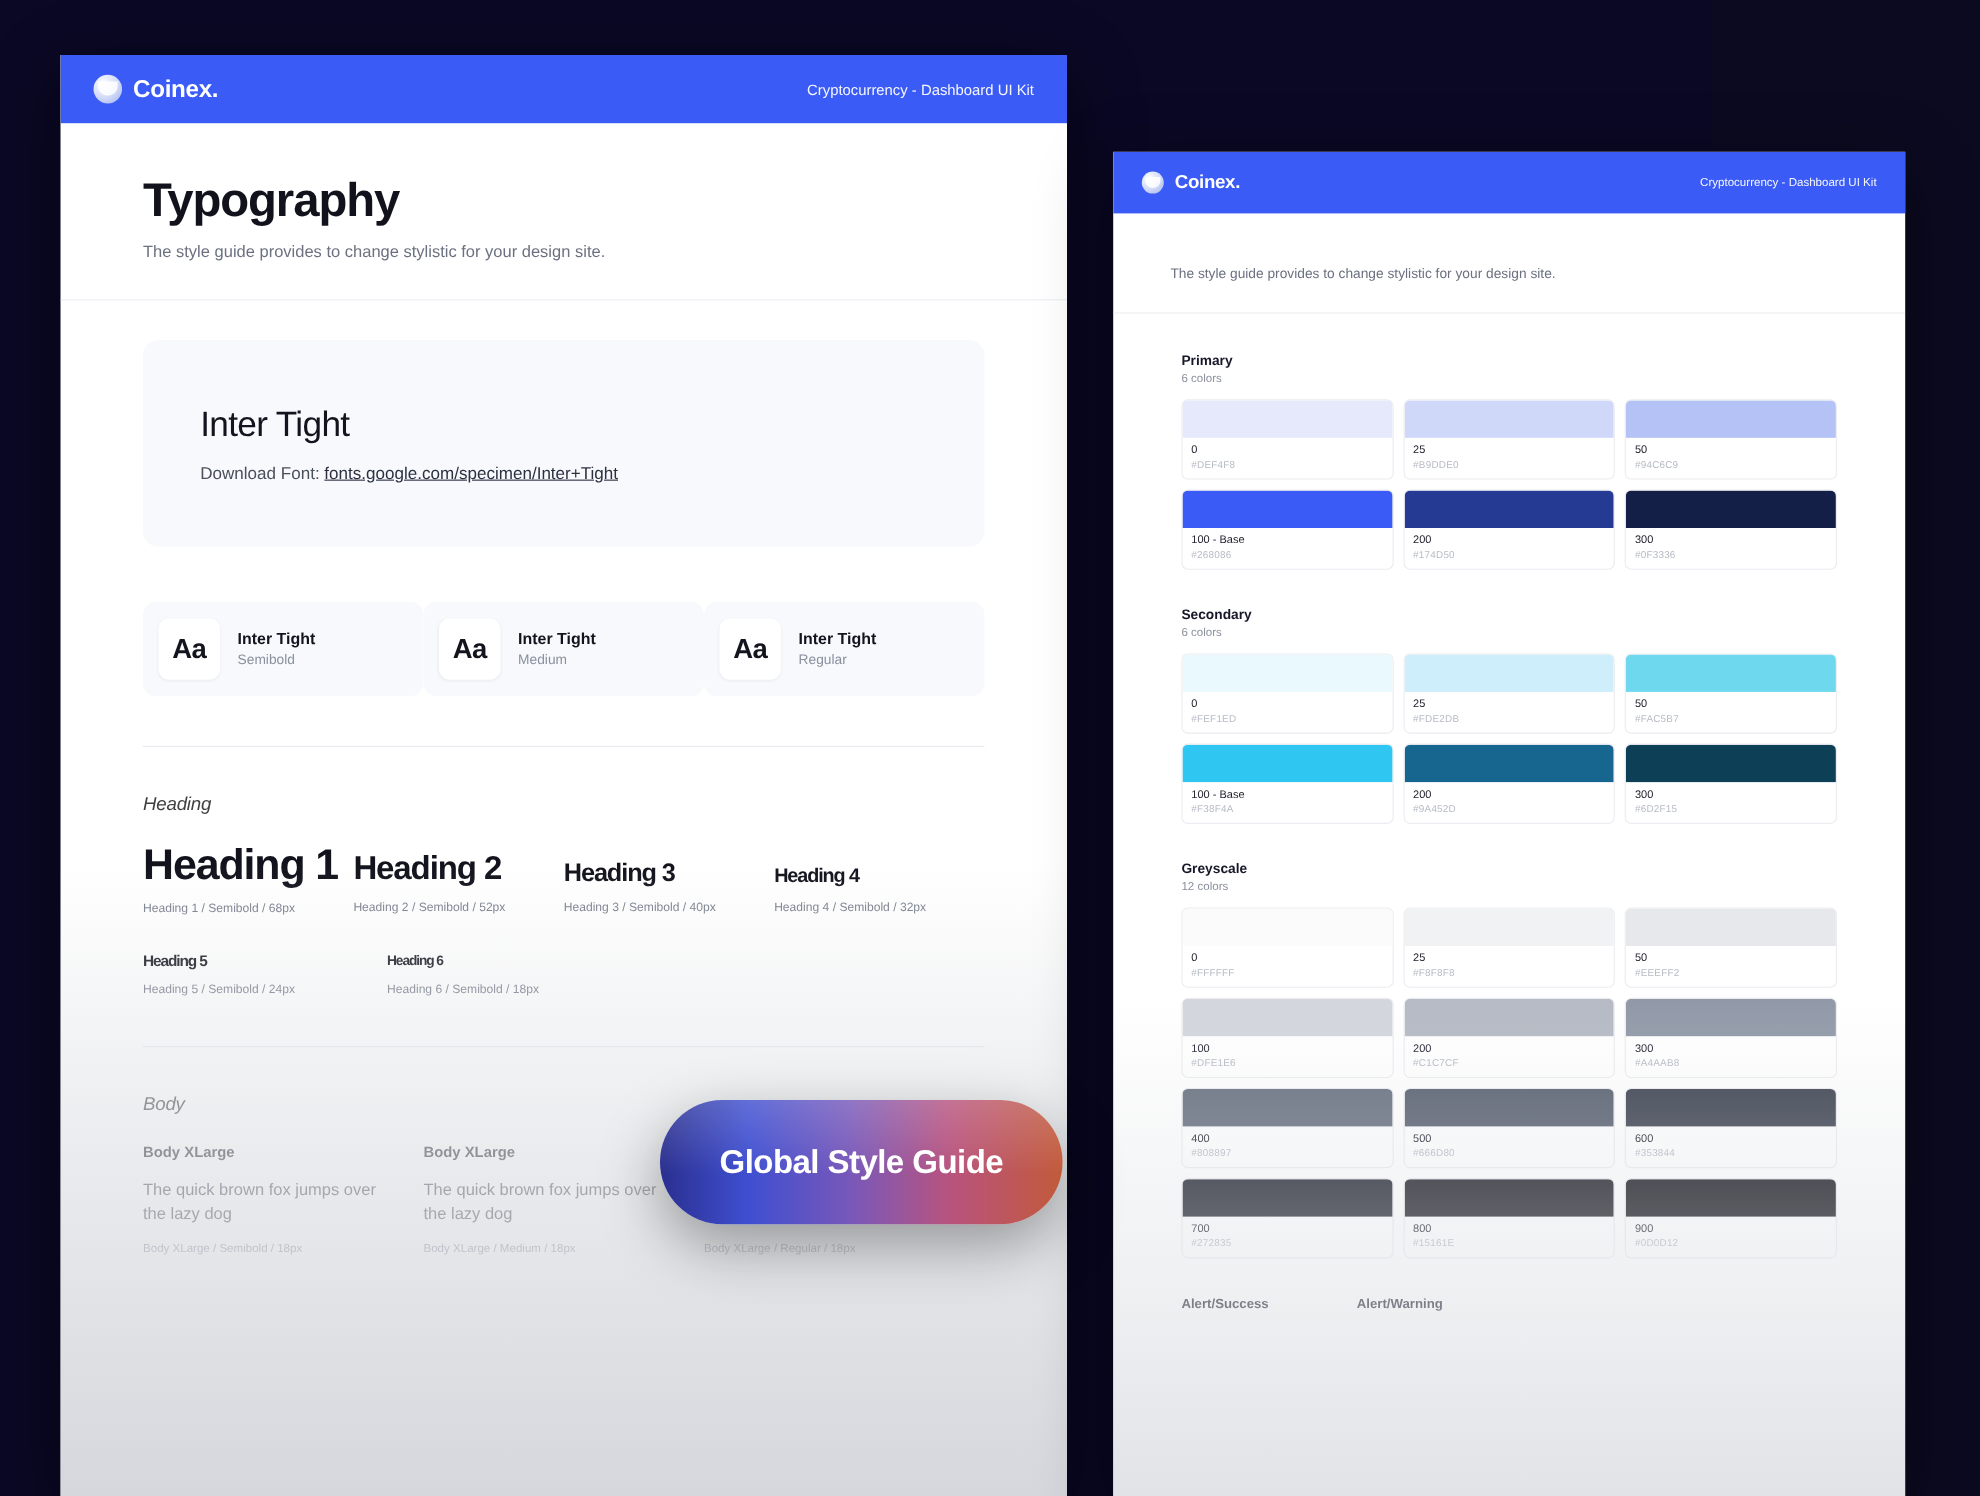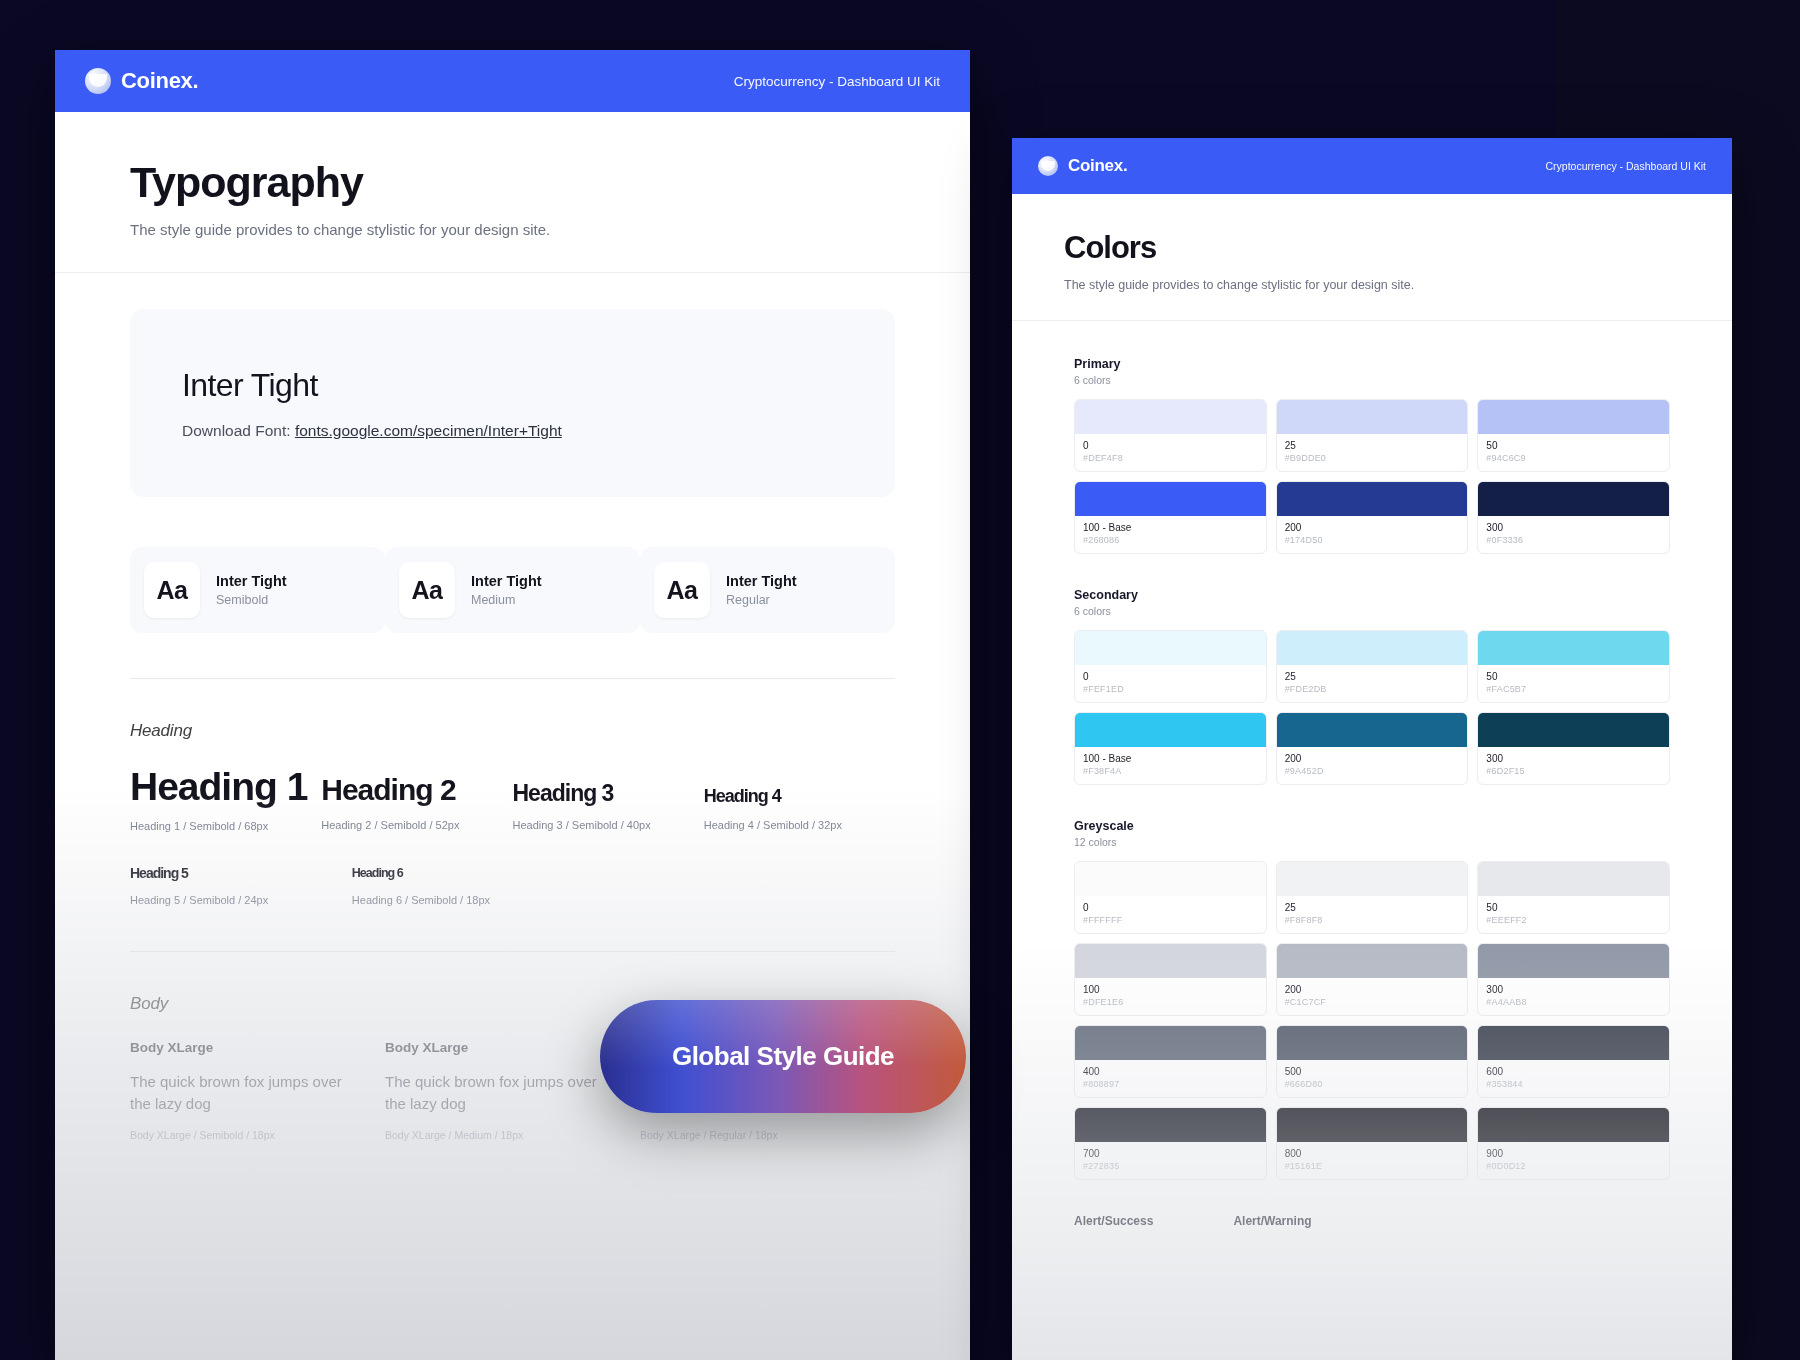--- a/index.html
+++ b/index.html
@@ -151,21 +151,21 @@
     border-radius: 60px;
     background: linear-gradient(90deg, #2a2f8f 0%, #3f4fd1 22%, #7a58b8 48%, #b8537e 72%, #c25a3a 100%);
     display: flex; align-items: center; justify-content: center;
     box-shadow: 0 20px 55px rgba(0,0,0,.35);
   }
   #pill::before {
     content: ""; position: absolute; inset: 0; border-radius: 60px;
     background: linear-gradient(180deg, rgba(255,255,255,.18), rgba(255,255,255,0) 60%);
   }
   #pill-label {
-    position: relative; color: #fff; font-size: 26px; font-weight: 700; letter-spacing: -0.5px;
+    position: relative; color: #fff; font-size: 30px; font-weight: 700; letter-spacing: -0.5px;
   }
 </style>
 </head>
 <body>
 
 <div id="stage">
 
   <div class="sheet" id="sheet-typo">
 
     <div class="topbar">
@@ -280,21 +280,20 @@
 
     <div class="topbar">
       <div class="brand">
         <span class="logo-mark"></span>
         <span class="brand-name">Coinex.</span>
       </div>
       <span class="kit-label">Cryptocurrency - Dashboard UI Kit</span>
     </div>
 
     <div class="colors-head">
-      <h1 class="page-title">Colors</h1>
       <p class="page-sub">The style guide provides to change stylistic for your design site.</p>
     </div>
     <div class="divider"></div>
 
     <div class="colors-body">
       <div id="color-groups">
           <div class="cgroup">
             <div class="cgroup-name">Primary</div>
             <div class="cgroup-count">6 colors</div>
             <div class="swatch-grid">

